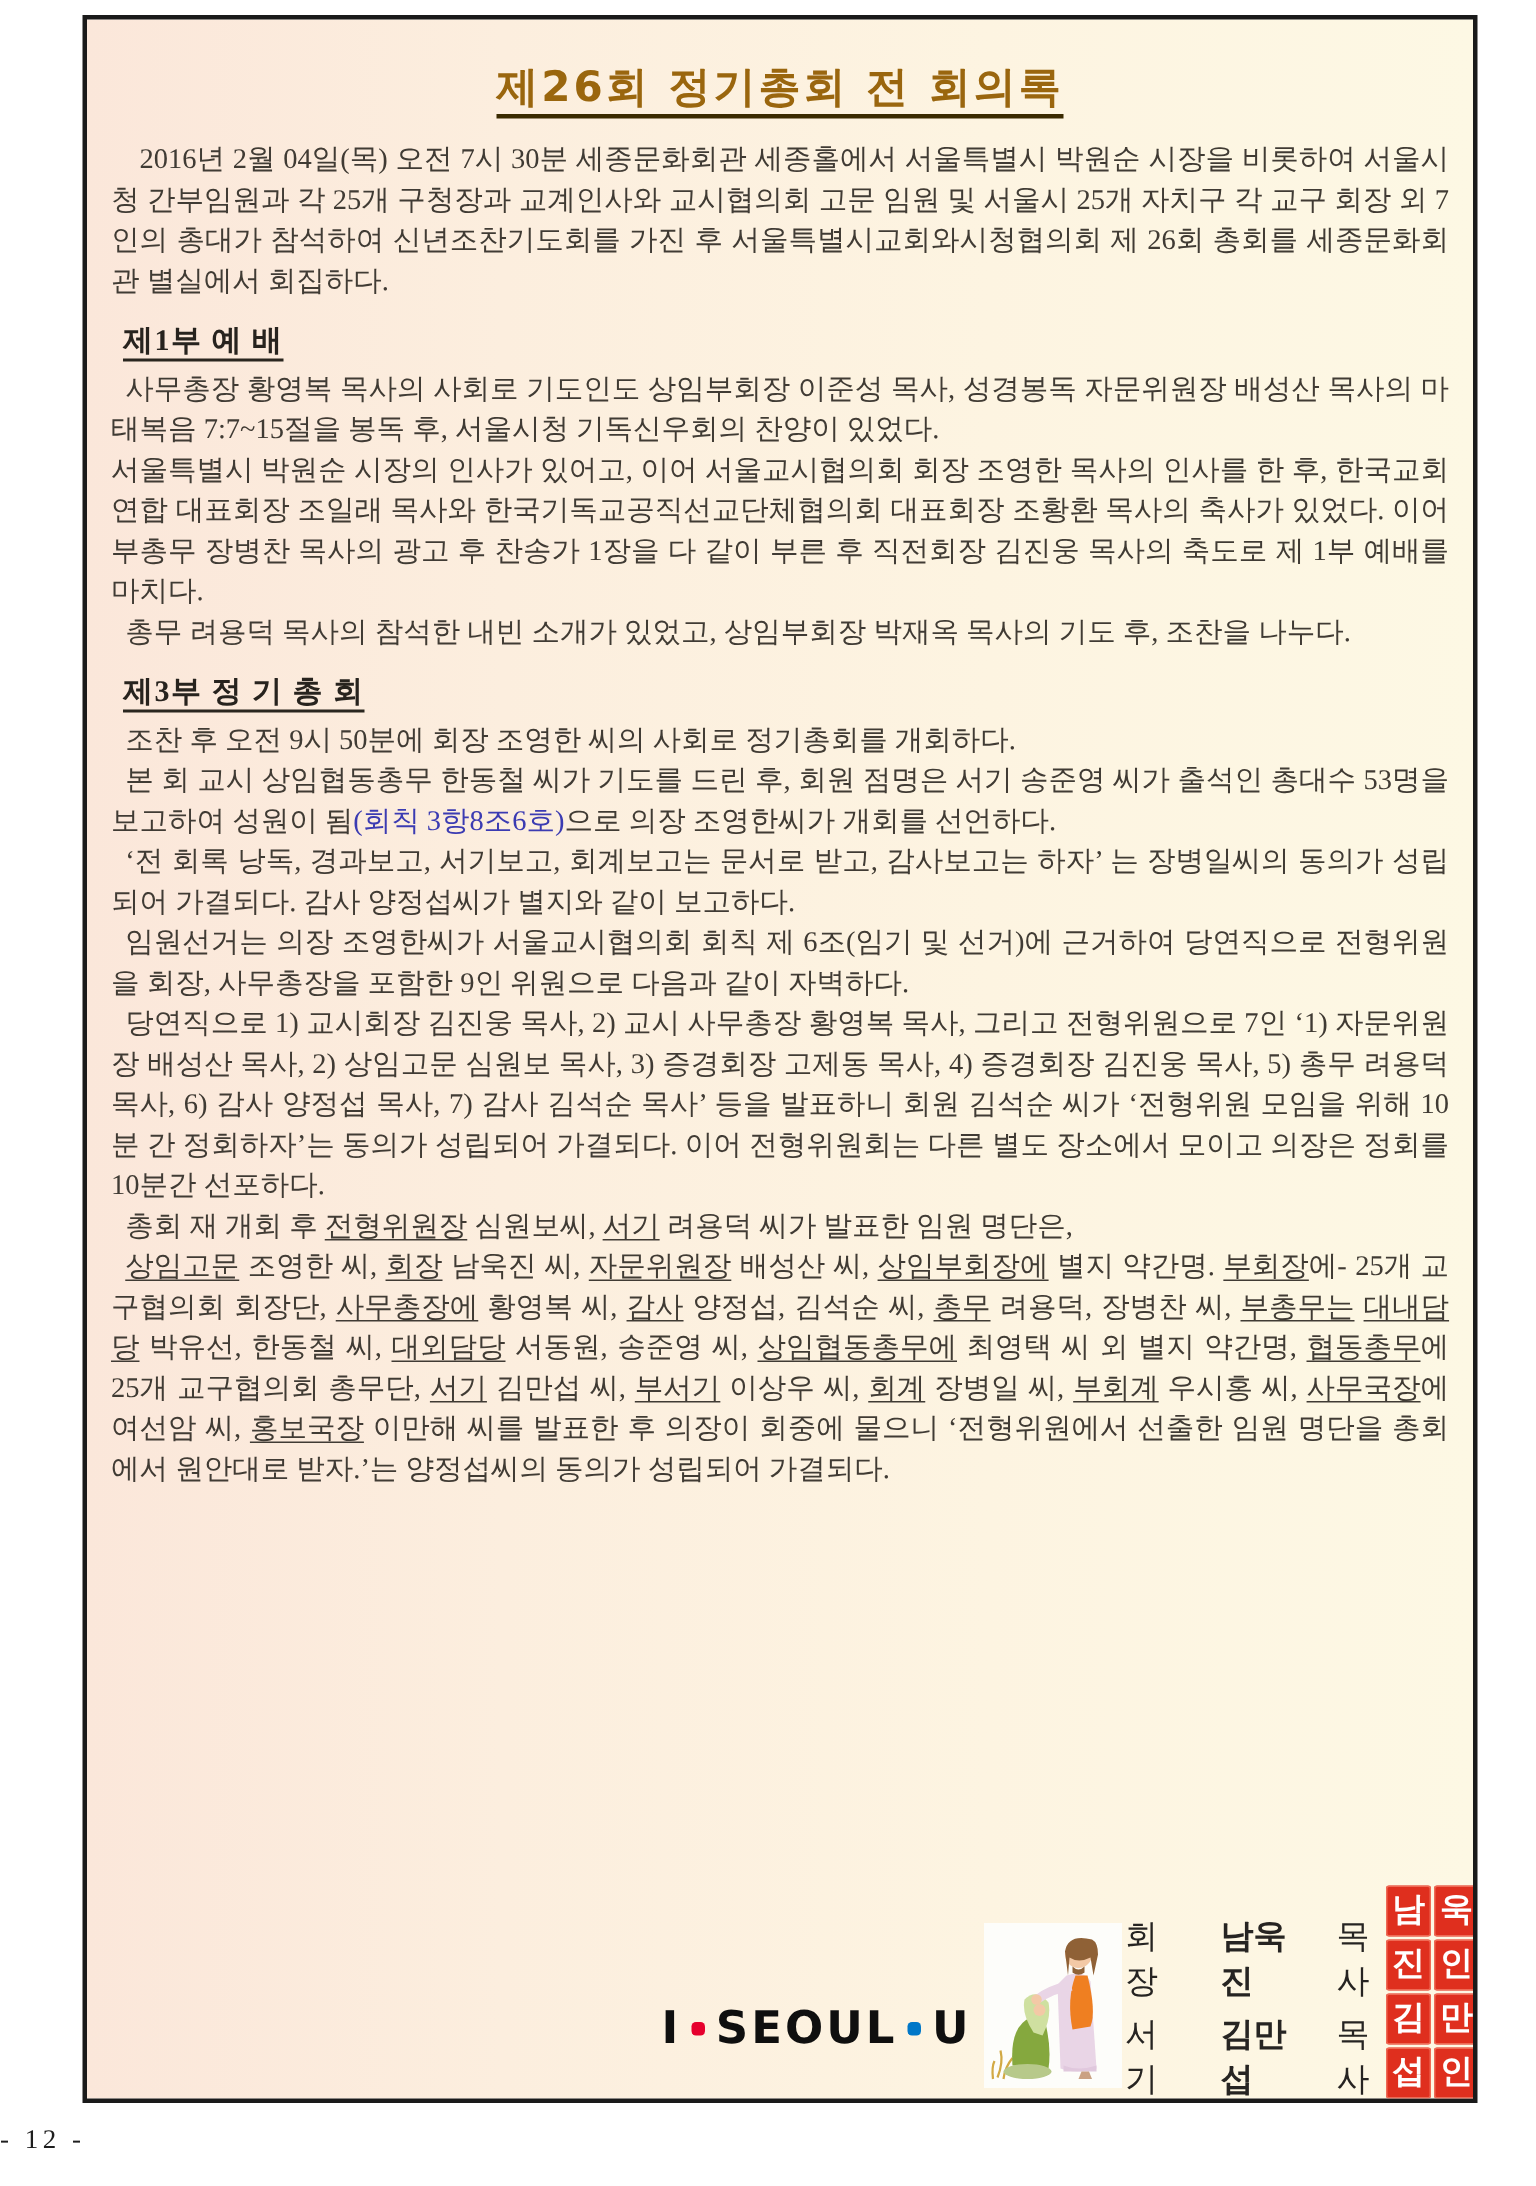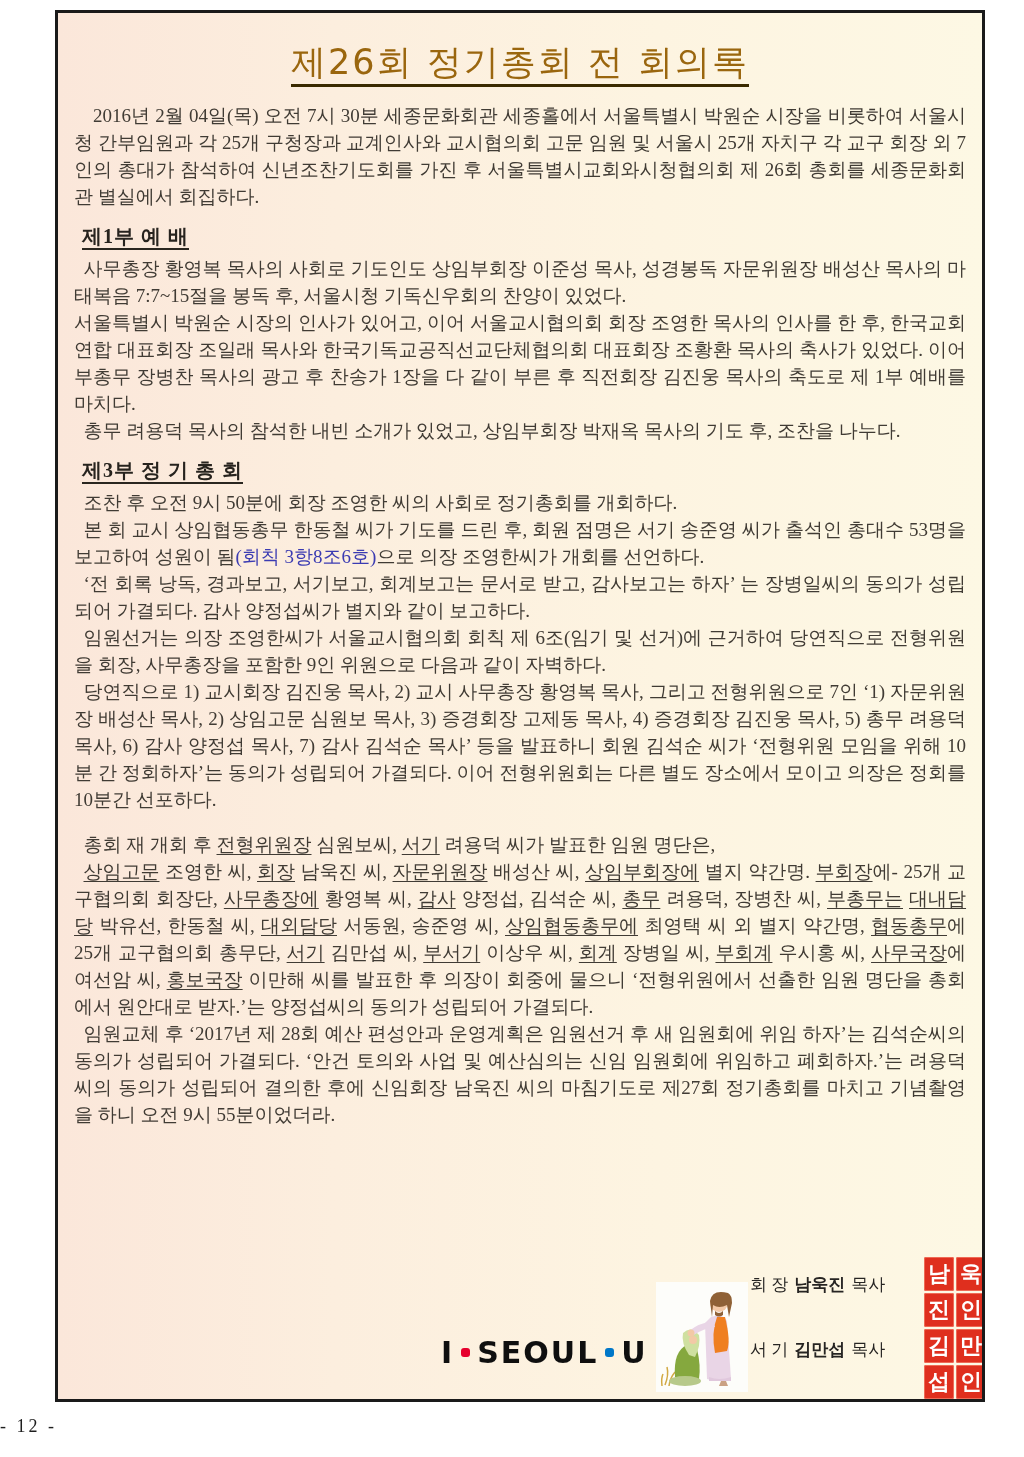--- a/index.html
+++ b/index.html
@@ -9,42 +9,42 @@
   }
   .sheet{
     position:absolute;left:55px;top:10px;width:930px;height:1392px;
     box-sizing:border-box;border:3px solid #1a1a1a;
     background:linear-gradient(90deg,#fbe7da 0%,#fceede 30%,#fdf4e1 65%,#fdf8e4 100%);
     overflow:hidden;
   }
   .doc-title{text-align:center;margin-top:26px;}
   .title-text{
     font-family:"DejaVu Sans","Liberation Sans",sans-serif;
-    font-size:35px;font-weight:normal;color:#9a660e;letter-spacing:2px;
+    font-size:28px;font-weight:bold;color:#9a660e;letter-spacing:2px;
     border-bottom:3px solid #3a2a00;padding-bottom:2px;
   }
   .doc-body{
     margin:16px 16px 0 16px;font-size:19px;line-height:27px;color:#403b34;
     text-align:justify;
   }
   .para{margin:0;}
   .sec-h{margin:13px 0 5px 8px;font-size:20px;font-weight:bold;color:#27231e;text-align:left;}
   .sec-h span{border-bottom:2px solid #2a261f;padding-bottom:1px;letter-spacing:1px;}
   .u{text-decoration:underline;text-underline-offset:3px;}
   .blue{color:#3b3bb2;}
   .logo{
     position:absolute;left:383px;top:1322px;
     font-family:"DejaVu Sans","Liberation Sans",sans-serif;
     font-weight:900;font-size:30px;color:#0f0f0f;
     display:flex;align-items:center;gap:7px;letter-spacing:2px;
   }
   .lg-dot{width:9px;height:9px;border-radius:3px;display:inline-block;}
   .illus{position:absolute;left:597px;top:1268px;width:94px;height:112px;}
   .sig-rows{position:absolute;left:692px;top:1260px;width:178px;}
-  .sig-row{height:65px;display:flex;gap:6px;font-size:17px;color:#262422;}
+  .sig-row{height:65px;display:flex;align-items:center;gap:22px;font-size:22px;color:#262422;}
   .sig-name{font-weight:bold;}
   .seals{position:absolute;left:866px;top:1244px;width:62px;}
   .seal{display:grid;grid-template-columns:30px 30px;gap:2px;margin-bottom:2px;}
   .seal-cell{
     width:30px;height:34px;background:#df2f1e;color:#fff;
     font-family:"DejaVu Sans","Liberation Sans",sans-serif;
     font-weight:bold;font-size:22px;line-height:34px;text-align:center;border-radius:2px;
     box-shadow:inset 0 0 0 1px #ef6a55;
   }
   .footer{
@@ -66,23 +66,22 @@
       <div class="sec-h"><span>제1부  예 배</span></div>
       <p class="para" style="text-indent: 1ch;"><span>사무총장  황영복 목사의 사회로 기도인도 상임부회장 이준성 목사, 성경봉독 자문위원장 배성산 목사의 마태복음 7:7~15절을 봉독 후, 서울시청 기독신우회의 찬양이 있었다.</span></p>
       <p class="para" style="text-indent: 0ch;"><span>서울특별시 박원순 시장의 인사가 있어고, 이어 서울교시협의회 회장 조영한 목사의 인사를 한 후, 한국교회연합 대표회장 조일래 목사와 한국기독교공직선교단체협의회 대표회장 조황환 목사의 축사가 있었다. 이어 부총무 장병찬 목사의 광고 후 찬송가 1장을 다 같이 부른 후 직전회장  김진웅 목사의 축도로 제 1부 예배를 마치다.</span></p>
       <p class="para" style="text-indent: 1ch;"><span>총무 려용덕 목사의 참석한 내빈 소개가 있었고, 상임부회장 박재옥 목사의 기도 후, 조찬을 나누다.</span></p>
       <div class="sec-h"><span>제3부  정 기 총 회</span></div>
       <p class="para" style="text-indent: 1ch;"><span>조찬 후 오전 9시 50분에 회장 조영한 씨의 사회로 정기총회를 개회하다.</span></p>
       <p class="para" style="text-indent: 1ch;"><span>본 회 교시 상임협동총무 한동철 씨가 기도를 드린 후, 회원 점명은 서기 송준영 씨가 출석인 총대수 53명을 보고하여 성원이 됨</span><span class="blue">(회칙 3항8조6호)</span><span>으로 의장 조영한씨가 개회를 선언하다.</span></p>
       <p class="para" style="text-indent: 1ch;"><span>‘전 회록 낭독, 경과보고, 서기보고, 회계보고는 문서로 받고, 감사보고는 하자’ 는 장병일씨의 동의가 성립되어 가결되다. 감사 양정섭씨가 별지와 같이 보고하다.</span></p>
       <p class="para" style="text-indent: 1ch;"><span>임원선거는 의장 조영한씨가 서울교시협의회 회칙 제 6조(임기 및 선거)에 근거하여 당연직으로 전형위원을 회장,  사무총장을 포함한 9인 위원으로 다음과 같이 자벽하다.</span></p>
       <p class="para" style="text-indent: 1ch;"><span>당연직으로 1) 교시회장 김진웅 목사, 2) 교시 사무총장 황영복 목사, 그리고 전형위원으로 7인 ‘1) 자문위원장 배성산 목사, 2) 상임고문 심원보 목사, 3) 증경회장 고제동 목사,  4) 증경회장 김진웅 목사, 5) 총무 려용덕 목사, 6) 감사 양정섭 목사, 7) 감사 김석순 목사’ 등을 발표하니 회원 김석순 씨가 ‘전형위원 모임을 위해  10분 간 정회하자’는 동의가 성립되어 가결되다. 이어 전형위원회는 다른 별도 장소에서 모이고 의장은 정회를 10분간 선포하다.</span></p>
-      <p class="para" style="text-indent: 1ch; margin-top: 18px;"><span>총회 재 개회 후 </span><span class="u">전형위원장</span><span> 심원보씨, </span><span class="u">서기</span><span> 려용덕 씨가 발표한 임원 명단은,</span></p>
+      <p class="para" style="text-indent: 1ch;"><span>총회 재 개회 후 </span><span class="u">전형위원장</span><span> 심원보씨, </span><span class="u">서기</span><span> 려용덕 씨가 발표한 임원 명단은,</span></p>
       <p class="para" style="text-indent: 1ch;"><span class="u">상임고문</span><span>  조영한 씨, </span><span class="u">회장</span><span>  남욱진 씨, </span><span class="u">자문위원장</span><span> 배성산 씨, </span><span class="u">상임부회장에</span><span> 별지 약간명. </span><span class="u">부회장</span><span>에- 25개 교구협의회 회장단, </span><span class="u">사무총장에</span><span> 황영복 씨, </span><span class="u">감사</span><span> 양정섭, 김석순 씨, </span><span class="u">총무</span><span> 려용덕, 장병찬 씨, </span><span class="u">부총무는</span><span> </span><span class="u">대내담당</span><span>  박유선, 한동철 씨, </span><span class="u">대외담당</span><span> 서동원, 송준영 씨, </span><span class="u">상임협동총무에</span><span> 최영택 씨 외 별지 약간명, </span><span class="u">협동총무</span><span>에 25개 교구협의회 총무단, </span><span class="u">서기</span><span> 김만섭 씨, </span><span class="u">부서기</span><span> 이상우 씨, </span><span class="u">회계</span><span> 장병일 씨, </span><span class="u">부회계</span><span> 우시홍 씨, </span><span class="u">사무국장</span><span>에 여선암 씨, </span><span class="u">홍보국장</span><span> 이만해 씨를 발표한 후 의장이 회중에 물으니 ‘전형위원에서 선출한 임원 명단을 총회에서 원안대로 받자.’는 양정섭씨의 동의가 성립되어 가결되다.</span></p>
-      <p class="para" style="text-indent: 1ch;"><span>임원교체 후 ‘2017년 제 28회 예산 편성안과 운영계획은 임원선거 후 새 임원회에 위임 하자’는 김석순씨의 동의가 성립되어 가결되다. ‘안건 토의와 사업 및 예산심의는 신임 임원회에 위임하고 폐회하자.’는 려용덕 씨의 동의가 성립되어 결의한 후에 신임회장 남욱진 씨의 마침기도로 제27회 정기총회를 마치고 기념촬영을 하니 오전 9시 55분이었더라.</span></p>
     </div>
 
   <div id="logo" class="logo">
       <span class="lg-t">I</span>
       <span class="lg-dot" style="background: rgb(230, 0, 45);"></span>
       <span class="lg-t">SEOUL</span>
       <span class="lg-dot" style="background: rgb(0, 119, 200);"></span>
       <span class="lg-t">U</span>
     </div>
 

